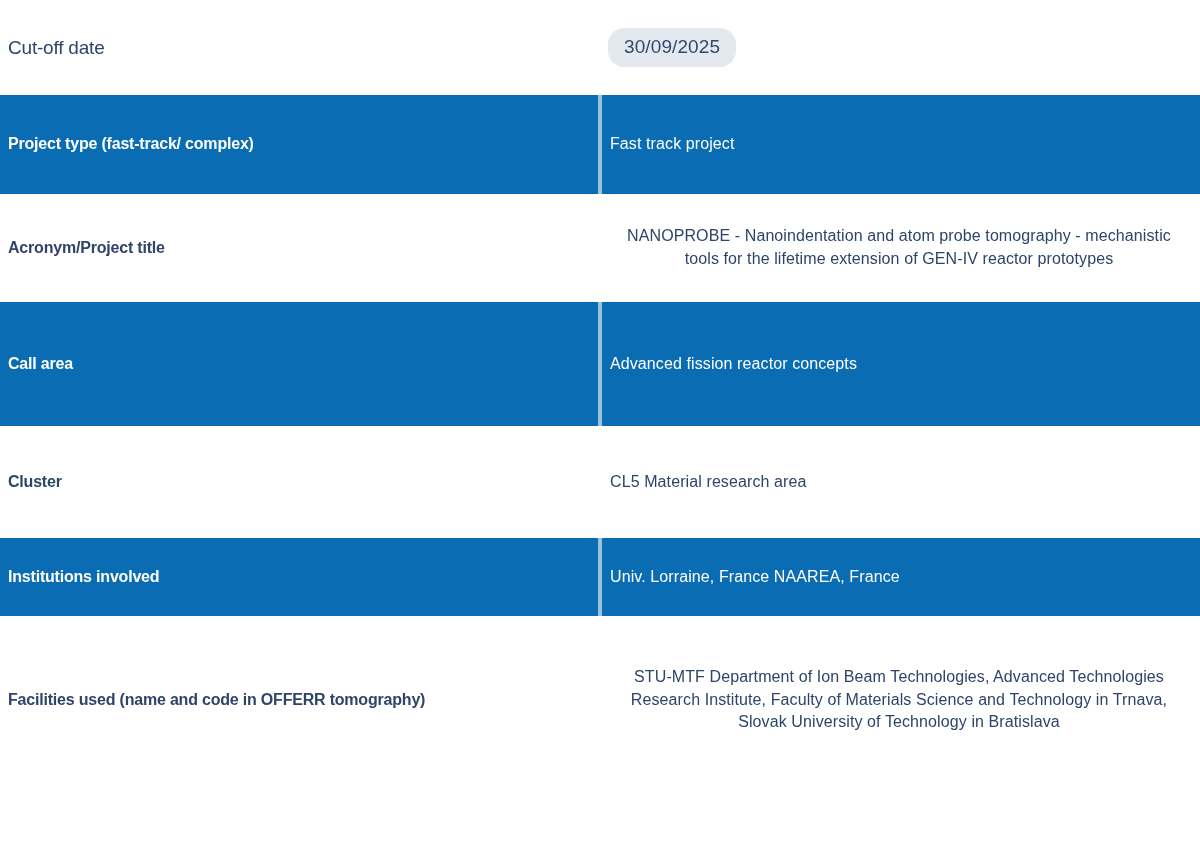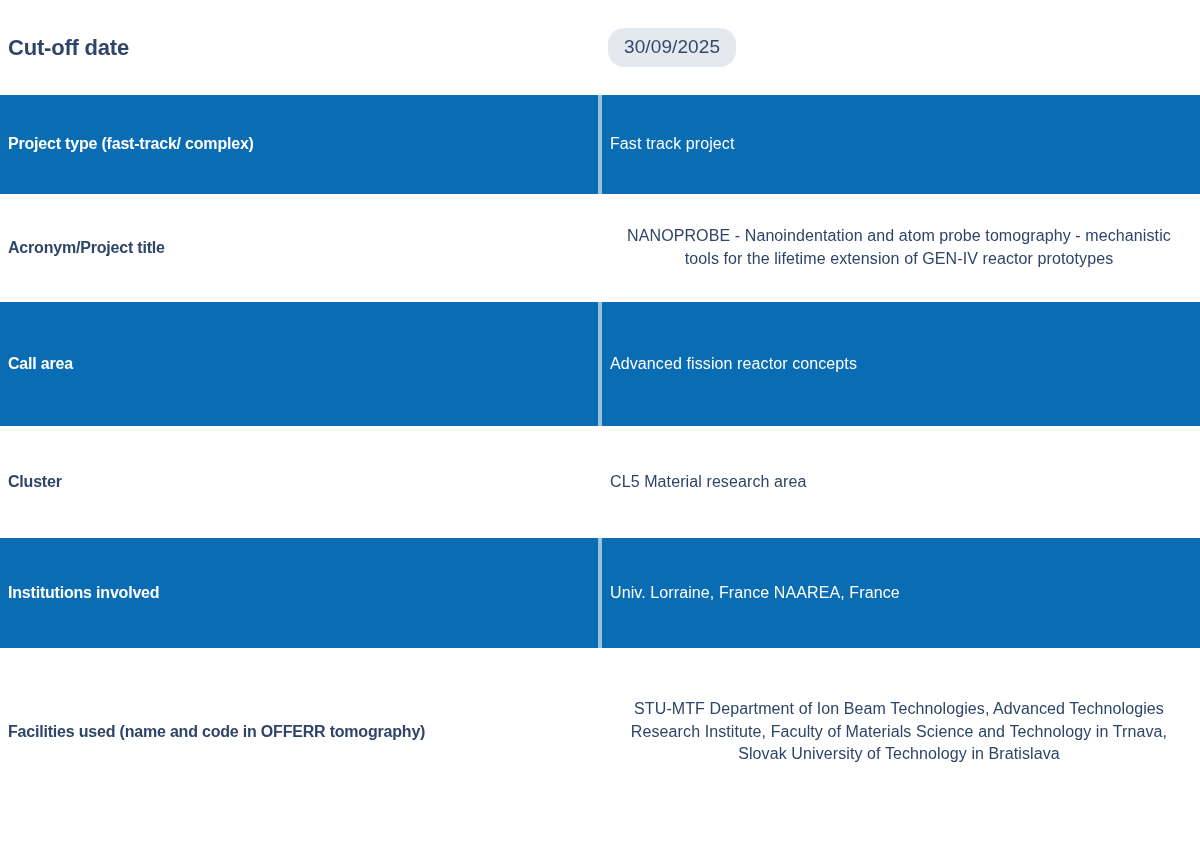--- a/index.html
+++ b/index.html
@@ -22,22 +22,22 @@
   
   .header-row {
     display: flex;
     align-items: center;
     height: 95px;
     padding: 0;
   }
   .header-label {
     width: 600px;
     padding-left: 8px;
-    font-size: 22px;
-    font-weight: bold;
+    font-size: 19px;
+    font-weight: normal;
     color: #2e4468;
     letter-spacing: -0.2px;
   }
   .header-value-wrap {
     width: 600px;
     padding-left: 8px;
     display: flex;
   }
   .date-badge {
     display: inline-block;
@@ -112,21 +112,21 @@
     color: #2e4468;
     text-align: center;
   }
   .row.white .cell-gap { background: #ffffff; }
 
   
   .h-project      { height: 99px; }
   .h-acronym      { height: 108px; }
   .h-callarea     { height: 124px; }
   .h-cluster      { height: 112px; }
-  .h-institutions { height: 110px; }
+  .h-institutions { height: 78px; }
   .h-facilities   { height: 168px; }
 
   .cell-value.multiline {
     align-items: center;
   }
 </style>
 </head>
 <body>
 
 <div id="page">

